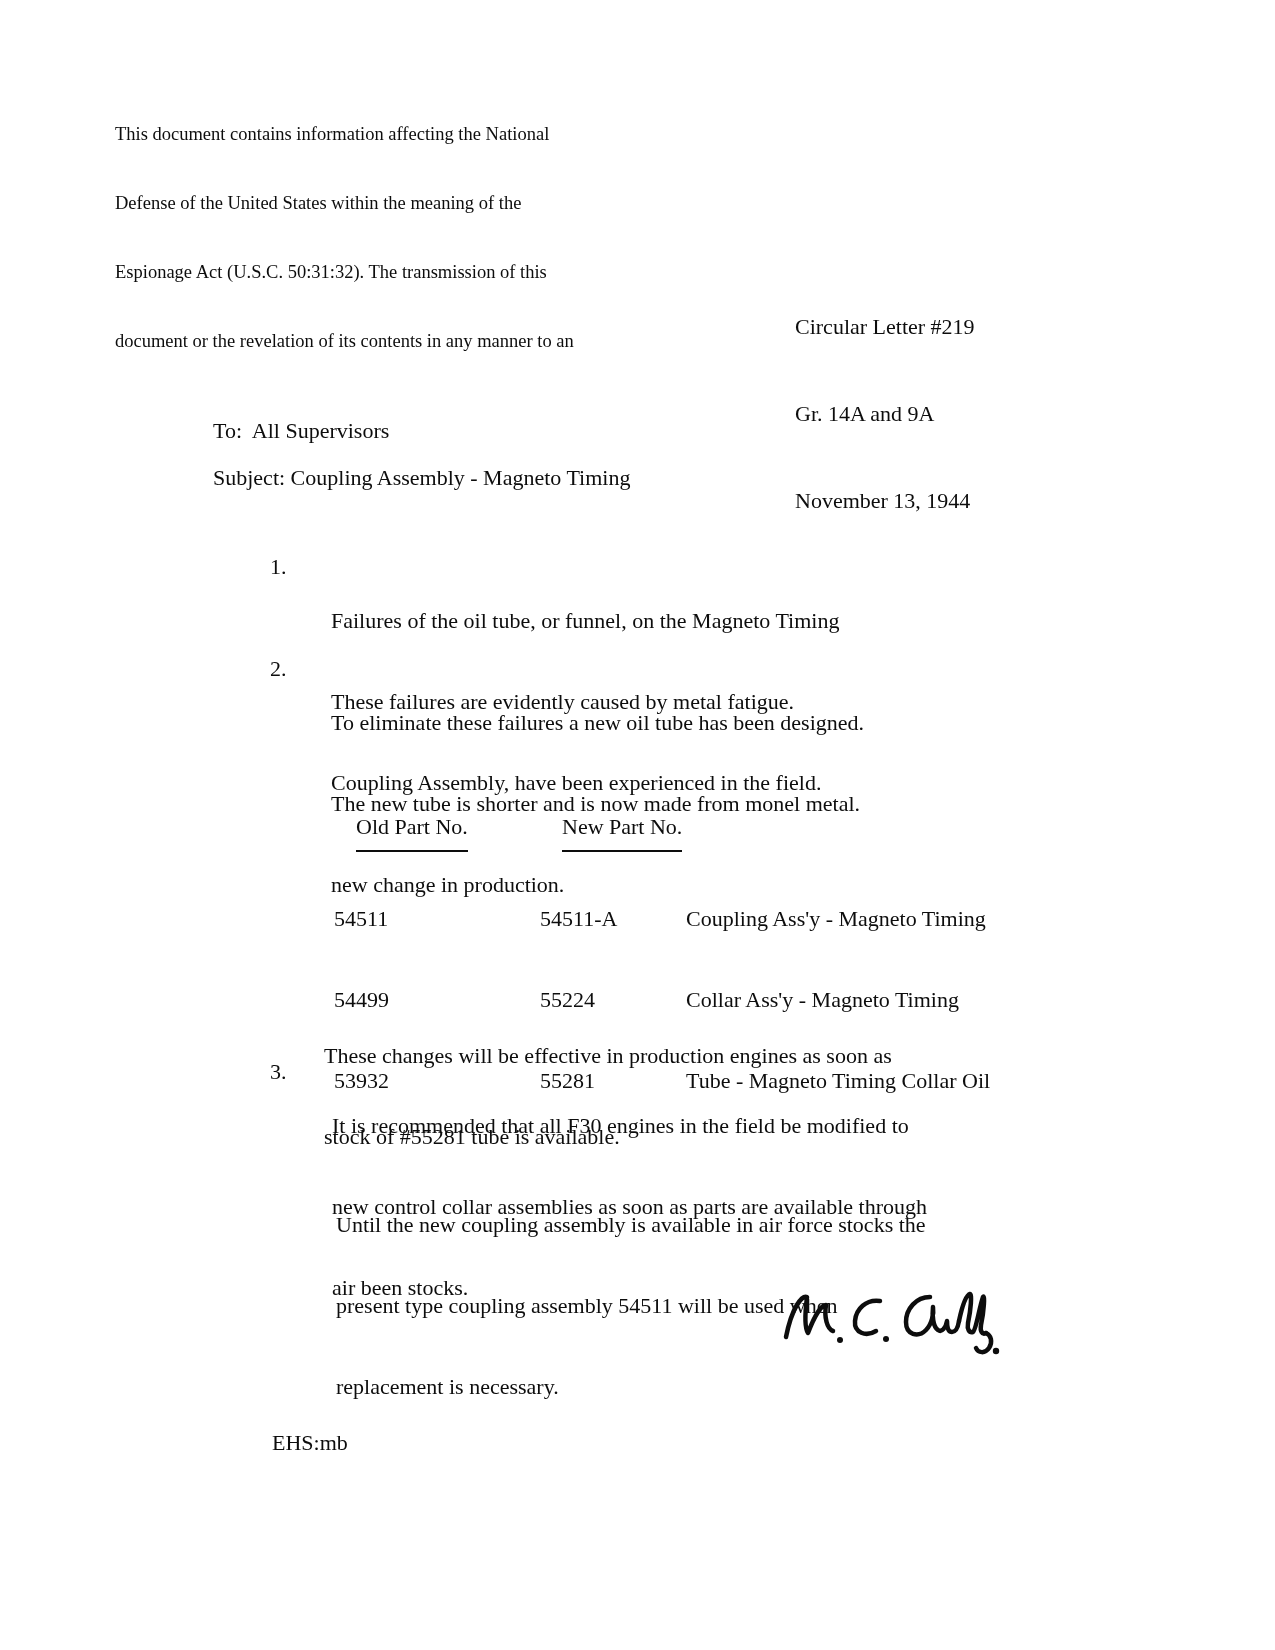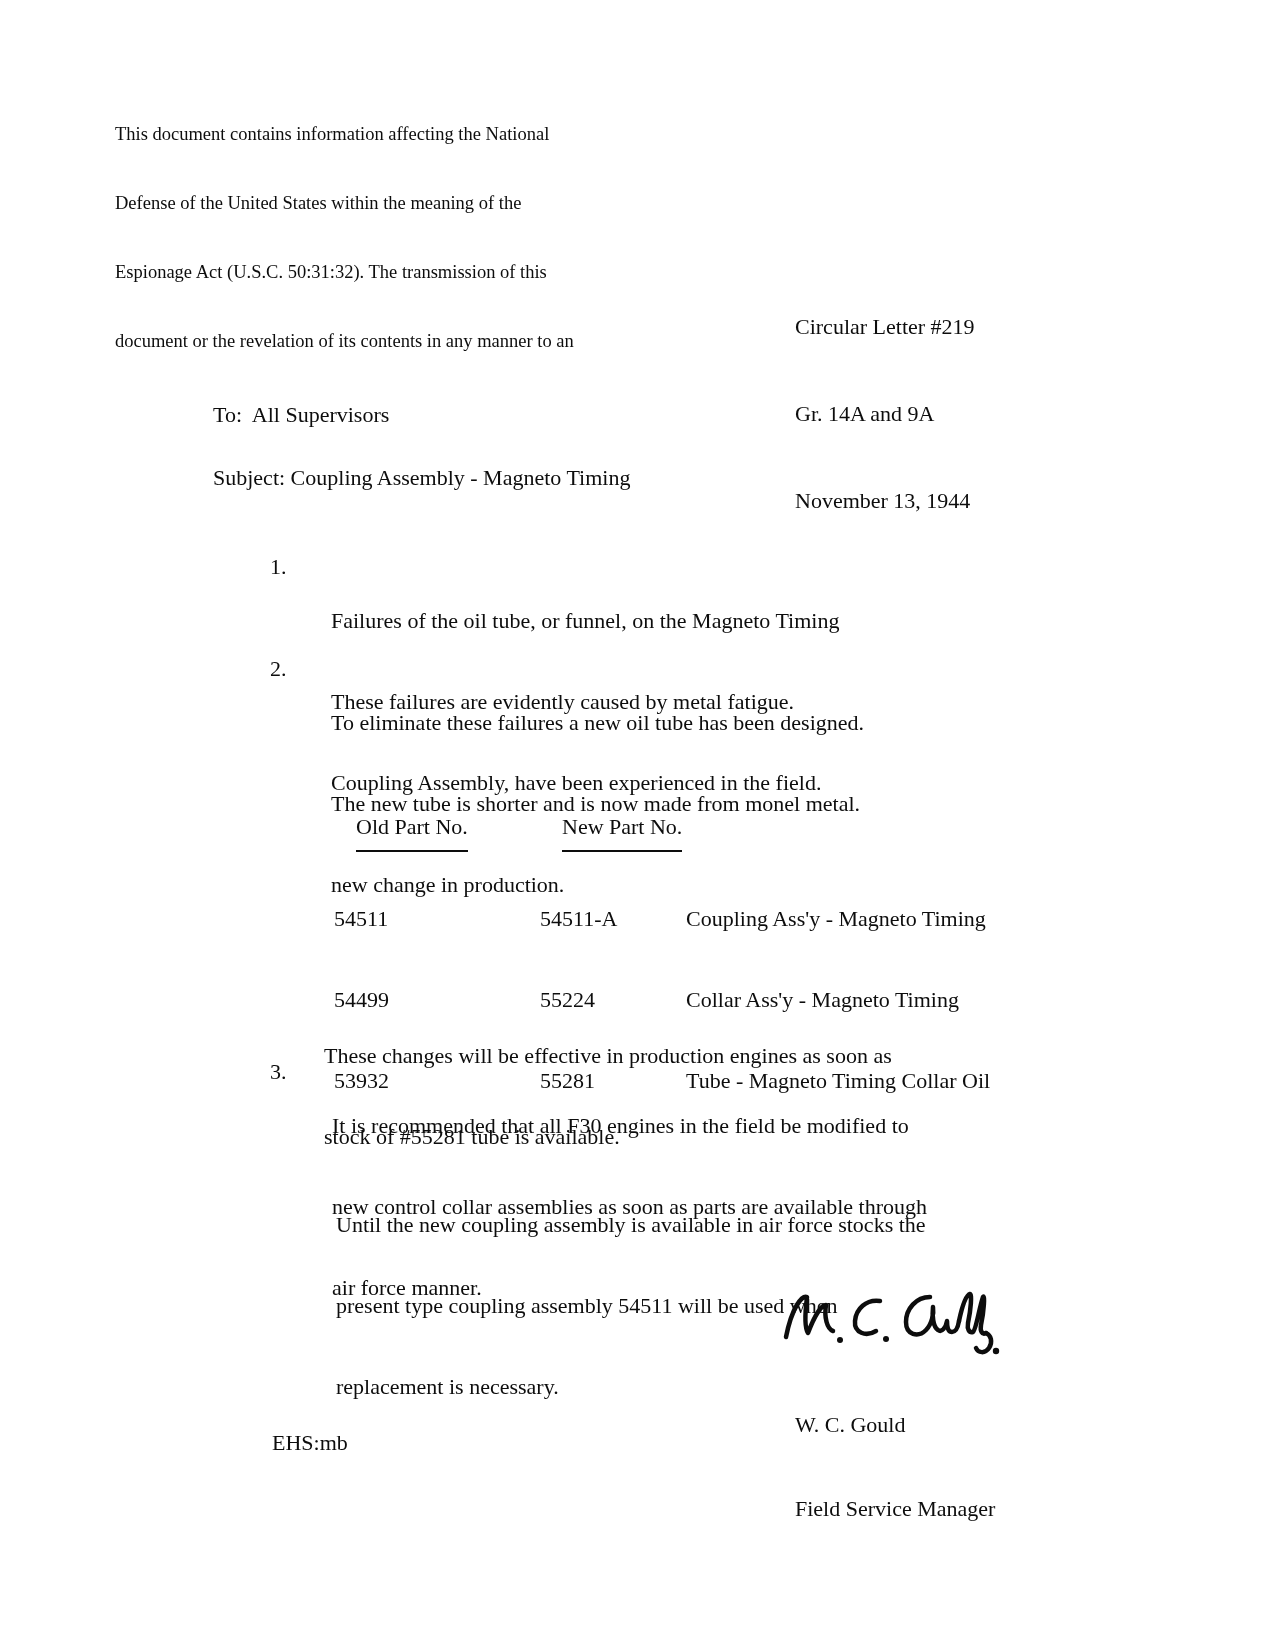--- a/index.html
+++ b/index.html
@@ -36,21 +36,21 @@
     <div>Espionage Act (U.S.C. 50:31:32). The transmission of this</div>
     <div>document or the revelation of its contents in any manner to an</div>
   </div>
 
   <div class="abs heading-block" style="left:795px; top:254px;">
     <div>Circular Letter #219</div>
     <div>Gr. 14A and 9A</div>
     <div>November 13, 1944</div>
   </div>
 
-  <div class="abs body-text" style="left:213px; top:401px;">To:  All Supervisors</div>
+  <div class="abs body-text" style="left:213px; top:417px;">To:  All Supervisors</div>
   <div class="abs body-text" style="left:213px; top:464px;">Subject: Coupling Assembly - Magneto Timing</div>
 
   <div class="para-number" style="left:270px; top:553px;">1.</div>
   <div class="abs body-text" style="left:331px; top:553px;">
     <div>Failures of the oil tube, or funnel, on the Magneto Timing</div>
     <div>These failures are evidently caused by metal fatigue.</div>
     <div>Coupling Assembly, have been experienced in the field.</div>
   </div>
 
   <div class="para-number" style="left:270px; top:655px;">2.</div>
@@ -85,21 +85,21 @@
 
   <div class="abs body-text" style="left:324px; top:988px;">
     <div>These changes will be effective in production engines as soon as</div>
     <div>stock of #55281 tube is available.</div>
   </div>
 
   <div class="para-number" style="left:270px; top:1058px;">3.</div>
   <div class="abs body-text" style="left:332px; top:1058px;">
     <div>It is recommended that all F30 engines in the field be modified to</div>
     <div>new control collar assemblies as soon as parts are available through</div>
-    <div>air force manner.</div>
+    <div>air been stocks.</div>
   </div>
 
   <div class="abs body-text" style="left:336px; top:1157px;">
     <div>Until the new coupling assembly is available in air force stocks the</div>
     <div>present type coupling assembly 54511 will be used when</div>
     <div>replacement is necessary.</div>
   </div>
 
   <svg class="sig-svg" style="left:780px; top:1283px;" width="220" height="78" viewBox="0 0 220 78" role="img">
     <g fill="none" stroke="#0d0d0d" stroke-width="4.5" stroke-linecap="round" stroke-linejoin="round">
@@ -109,20 +109,16 @@
       <path d="M179 38 C182 24 186 12 190 11 C192 11 191 26 188 40 C187 46 189 50 193 49 C196 47 199 26 203 14 C205 11 204 28 201 42 C200 48 202 52 206 50"></path>
       <path d="M206 50 C211 52 213 59 209 65 C205 71 198 70 196 65"></path>
     </g>
     <g fill="#0d0d0d">
       <circle cx="60" cy="57" r="3"></circle>
       <circle cx="106" cy="56" r="3"></circle>
       <circle cx="216" cy="68" r="3.2"></circle>
     </g>
   </svg>
 
-  <div class="abs sig-block" style="left:795px; top:1355px;">
-    <div>W. C. Gould</div>
-    <div>Field Service Manager</div>
-  </div>
 
   <div class="abs body-text" style="left:272px; top:1429px;">EHS:mb</div>
 
 </div>
 
 </body></html>

